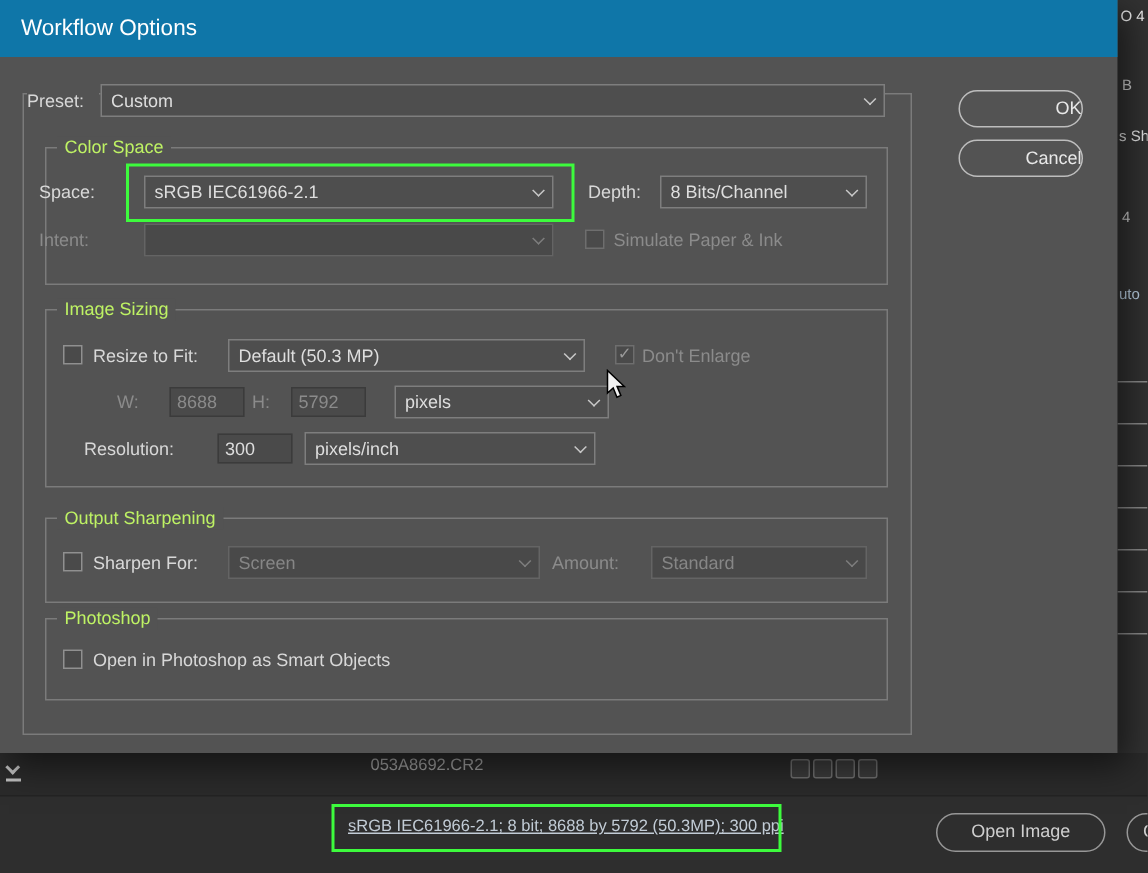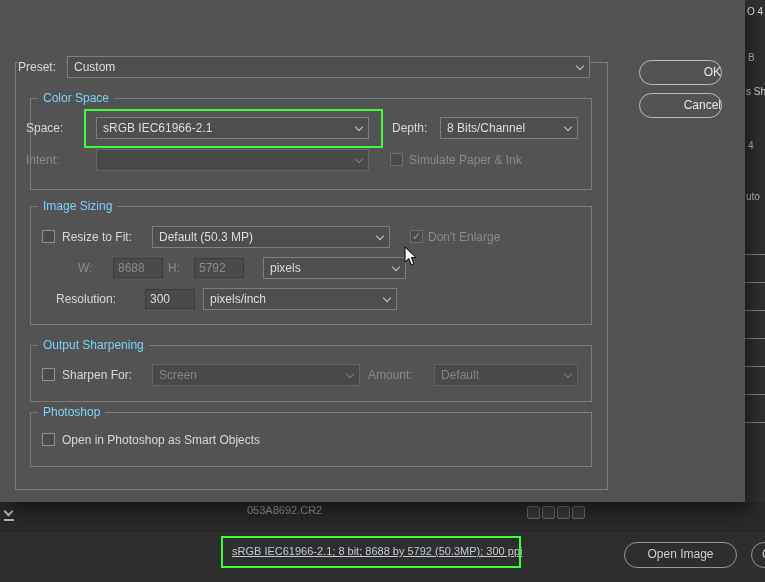--- a/index.html
+++ b/index.html
@@ -26,21 +26,21 @@
   .cline{position:absolute;left:2px;top:12px;width:10px;height:2px;background:#bdbdbd}
   .wf-link{left:232px;top:545px;width:290px;text-align:center;font-size:11px;color:#c2ccd6;text-decoration:underline;white-space:nowrap;cursor:pointer}
   .btn-openimage{left:624px;top:542px;width:113px;height:26px;border:1.5px solid #979797;border-radius:13px;color:#cfcfcf;font-size:12px;line-height:23px;text-align:center}
   .btn-cancel-partial{left:751px;top:542px;width:60px;height:26px;border:1.5px solid #979797;border-radius:13px;color:#cfcfcf;font-size:12px;line-height:23px;padding-left:10px}
 
   
   .dialog{left:0;top:0;width:745px;height:502px;background:#535353;box-shadow:6px 8px 22px rgba(0,0,0,.55)}
   .titlebar{left:0;top:0;width:745px;height:38px;background:var(--title-bar,#0f76a8);color:#fff;font-size:15px;line-height:38px;padding-left:14px}
 
   .fs{border:1px solid #7b7b7b}
-  .fs-legend{position:absolute;top:-8px;left:7px;background:#535353;padding:0 5px;font-size:12px;line-height:15px;color:#7dd3fc;white-space:nowrap}
+  .fs-legend{position:absolute;top:-8px;left:7px;background:#535353;padding:0 5px;font-size:12px;line-height:15px;color:#bef264;white-space:nowrap}
   .fs-outer{left:15px;top:62px;width:593px;height:428px}
   .fs-cs{left:30px;top:98px;width:562px;height:92px}
   .fs-is{left:30px;top:206px;width:562px;height:119px}
   .fs-os{left:30px;top:345px;width:562px;height:57px}
   .fs-ps{left:30px;top:412px;width:562px;height:55px}
 
   .lbl{font-size:12px;line-height:22px;color:#d8d8d8;white-space:nowrap}
   .right{}
   .dim{color:#8b8b8b !important}
 
@@ -130,20 +130,21 @@
     <div class="cchev"></div>
     <div class="cline"></div>
   </div>
 
   <div class="abs controls-bar"></div>
   <div class="abs wf-link">sRGB IEC61966-2.1; 8 bit; 8688 by 5792 (50.3MP); 300 ppi</div>
   <div class="abs btn-openimage">Open Image</div>
   <div class="abs btn-cancel-partial">C</div>
 
   <div class="abs dialog">
+    <div class="abs titlebar">Workflow Options</div>
 
     <div class="abs fs fs-outer"></div>
     <div class="abs lbl right preset-lbl">Preset:</div>
     <div class="abs dd preset-dd">
       <span>Custom</span>
       <span class="chev"></span>
     </div>
 
     <div class="abs pill btn-ok">OK</div>
     <div class="abs pill btn-cancel">Cancel</div>
@@ -201,21 +202,21 @@
       <span class="fs-legend">Output Sharpening</span>
     </div>
     <div class="abs cb sh-cb"></div>
     <div class="abs lbl sh-lbl">Sharpen For:</div>
     <div class="abs dd dis sh-dd">
       <span>Screen</span>
       <span class="chev"></span>
     </div>
     <div class="abs lbl right dim amt-lbl">Amount:</div>
     <div class="abs dd dis amt-dd">
-      <span>Default</span>
+      <span>Standard</span>
       <span class="chev"></span>
     </div>
 
     <div class="abs fs fs-ps">
       <span class="fs-legend">Photoshop</span>
     </div>
     <div class="abs cb ps-cb"></div>
     <div class="abs lbl ps-lbl">Open in Photoshop as Smart Objects</div>
   </div>
 

